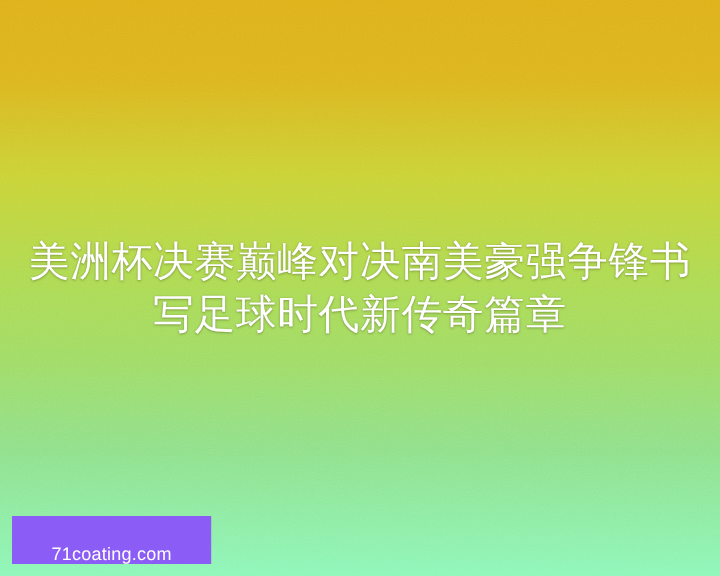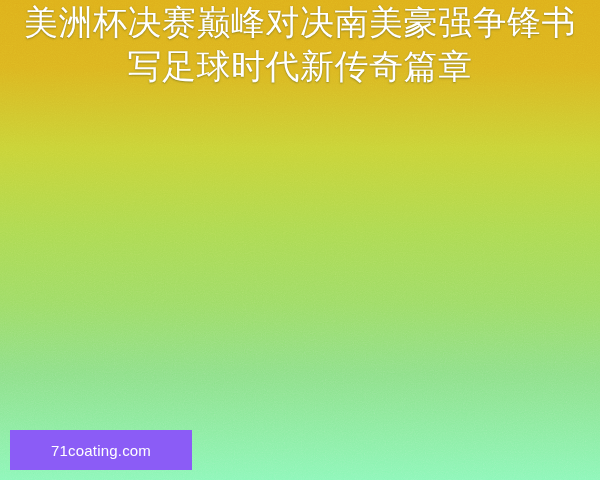--- a/index.html
+++ b/index.html
@@ -41,20 +41,21 @@
 
   
   .headline-wrap {
     position: absolute;
     left: 0;
     right: 0;
     top: 0;
     bottom: 0;
     z-index: 2;
     display: flex;
+    align-items: center;
     justify-content: center;
     padding: 0 12px;
     box-sizing: border-box;
   }
   .headline {
     margin: 0;
     width: 100%;
     text-align: center;
     color: #ffffff;
     font-size: 34px;
@@ -66,25 +67,25 @@
        0 0 1px rgba(60, 70, 20, 0.30);
     word-break: break-all;
     font-family: "DejaVu Sans", "Liberation Sans", sans-serif;
   }
 
   
   .watermark {
     position: absolute;
     left: 10px;
     top: 430px;
-    width: 182px;
+    width: 166px;
     height: 40px;
     z-index: 3;
     display: flex;
-    align-items: center;
+    align-items: flex-end;
     justify-content: center;
     box-sizing: border-box;
   }
   .watermark-label {
     color: #ffffff;
     font-size: 15px;
     line-height: 1;
     font-weight: 400;
     letter-spacing: 0.2px;
     white-space: nowrap;

